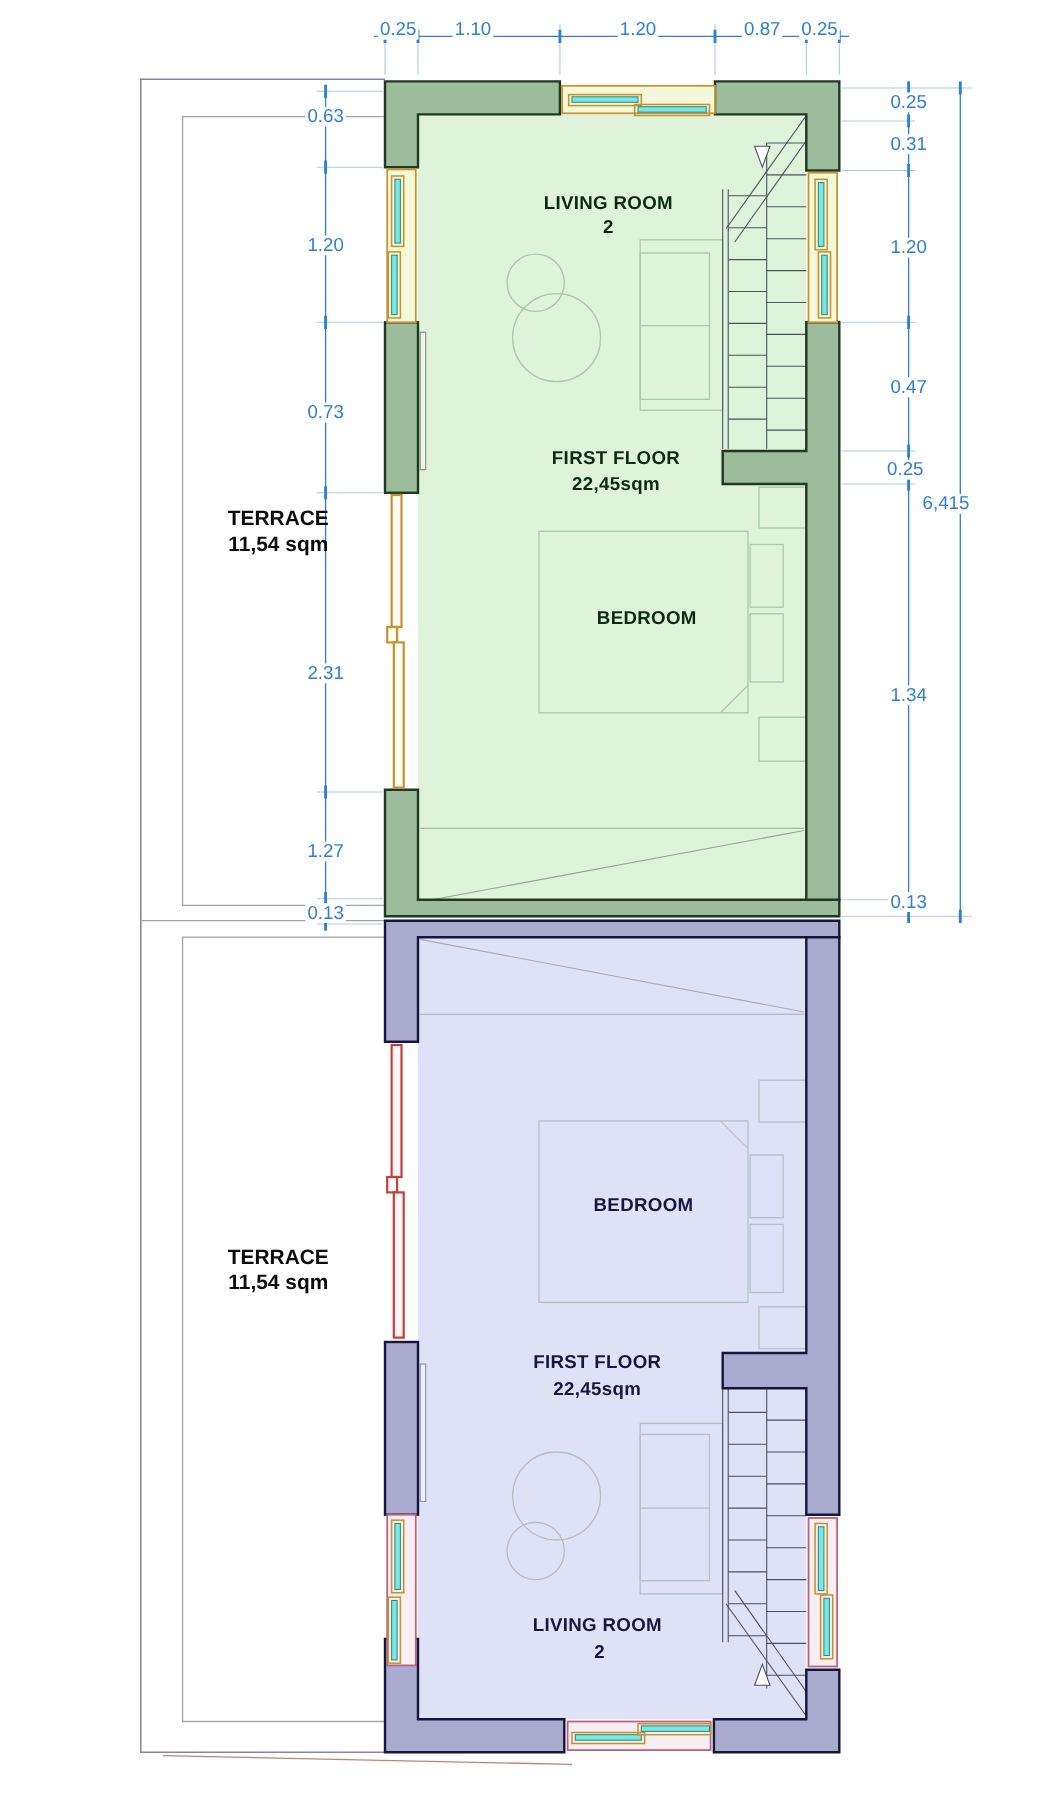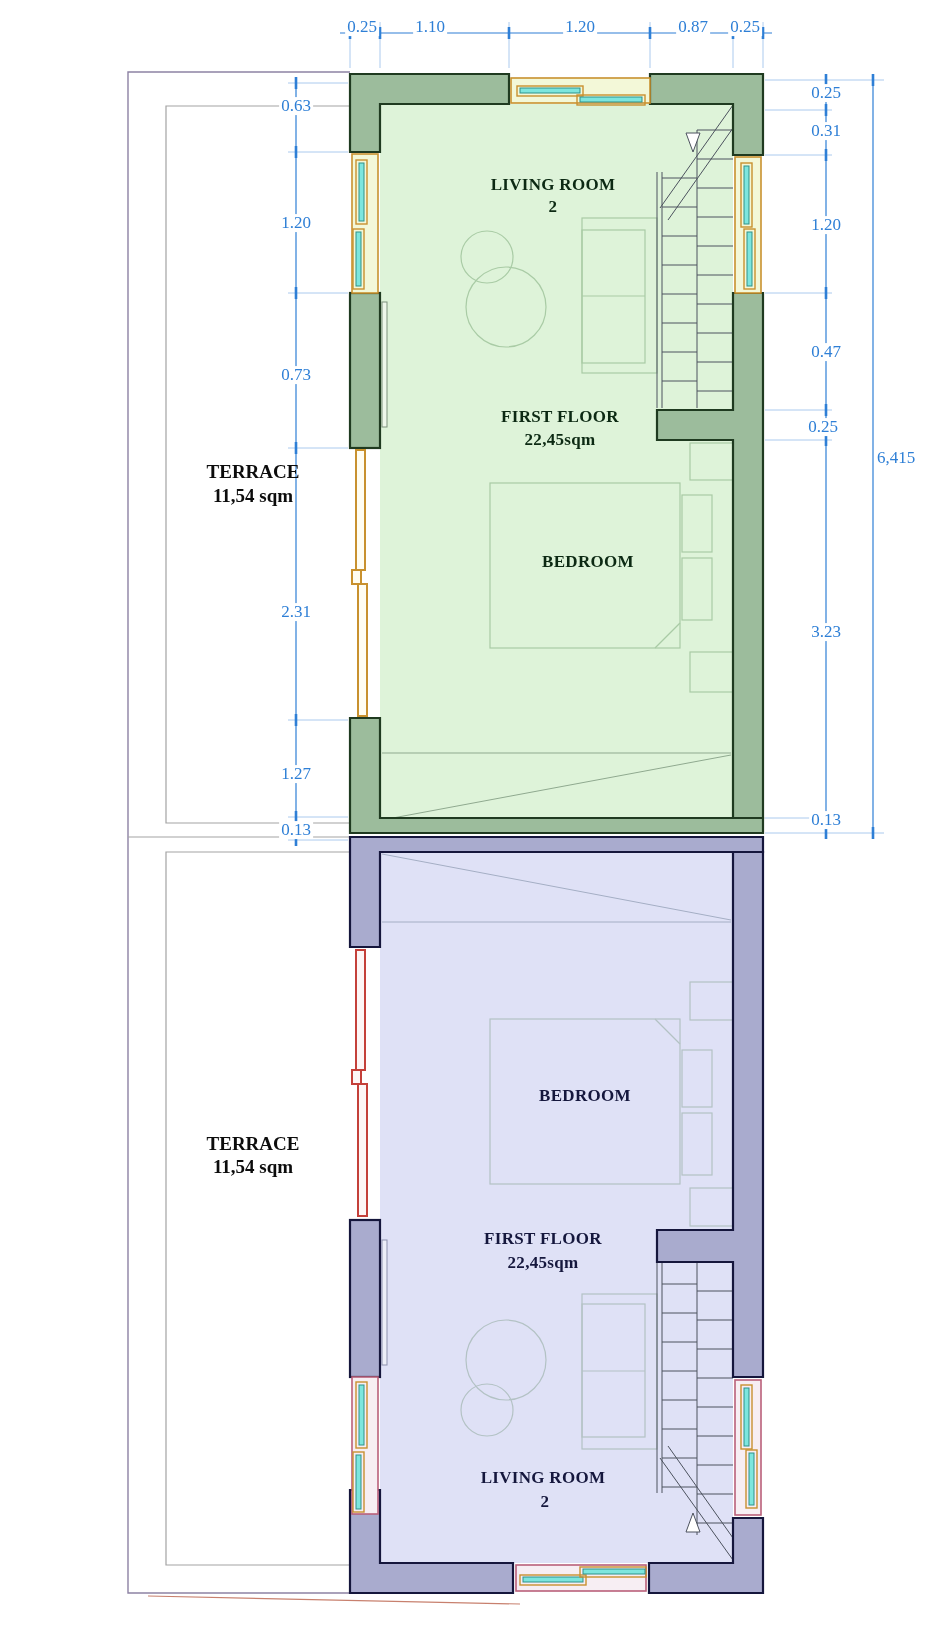--- a/index.html
+++ b/index.html
@@ -1,17 +1,17 @@
 <!DOCTYPE html>
 <html><head>
 <meta charset="utf-8">
 <style>
   html,body{margin:0;padding:0;background:#fff}
   #plan{position:relative;width:947px;height:1632px;background:#fff;overflow:hidden;
-        font-family:Liberation Serif, serif}
+        font-family:Liberation Sans, sans-serif}
   #plan svg{position:absolute;left:0;top:0}
   .site{stroke:var(--terrace-outline);fill:none;stroke-width:1.2}
   .siteL{stroke:#8d82a4;fill:none;stroke-width:1.4}
   .ground{stroke:var(--ground-line-red);fill:none;stroke-width:1.2}
   .roomA{fill:var(--room-green-fill)}
   .roomB{fill:var(--room-lavender-fill)}
   .wallA{fill:var(--wall-green-fill);stroke:var(--wall-green-stroke);stroke-width:2.2}
   .wallB{fill:var(--wall-lavender-fill);stroke:var(--wall-lavender-stroke);stroke-width:2.2}
   .furnA{stroke:var(--furniture-green);fill:none;stroke-width:1.2}
   .furnB{stroke:var(--furniture-lavender);fill:none;stroke-width:1.2}
@@ -231,23 +231,23 @@
   <div class="lbl dim" style="left:296px;top:375px">0.73</div>
   <div class="lbl dim" style="left:296px;top:612px">2.31</div>
   <div class="lbl dim" style="left:296px;top:774px">1.27</div>
   <div class="lbl dim" style="left:296px;top:830px">0.13</div>
 
   <div class="lbl dim" style="left:826px;top:93px">0.25</div>
   <div class="lbl dim" style="left:826px;top:131px">0.31</div>
   <div class="lbl dim" style="left:826px;top:225px">1.20</div>
   <div class="lbl dim" style="left:826px;top:352px">0.47</div>
   <div class="lbl dim" style="left:823px;top:427px">0.25</div>
-  <div class="lbl dim" style="left:826px;top:632px">3.23</div>
+  <div class="lbl dim" style="left:826px;top:632px">1.34</div>
   <div class="lbl dim" style="left:826px;top:820px">0.13</div>
-  <div class="lbl dim" style="left:896px;top:458px">6,415</div>
+  <div class="lbl dim" style="left:860px;top:458px">6,415</div>
 
   <div class="lbl rA" style="left:553px;top:185px">LIVING ROOM</div>
   <div class="lbl rA" style="left:553px;top:207px">2</div>
   <div class="lbl rA" style="left:560px;top:417px">FIRST FLOOR</div>
   <div class="lbl rA" style="left:560px;top:440px">22,45sqm</div>
   <div class="lbl rA" style="left:588px;top:562px">BEDROOM</div>
   <div class="lbl terr" style="left:253px;top:472px">TERRACE</div>
   <div class="lbl terr" style="left:253px;top:496px">11,54 sqm</div>
 
   <div class="lbl rB" style="left:585px;top:1096px">BEDROOM</div>

